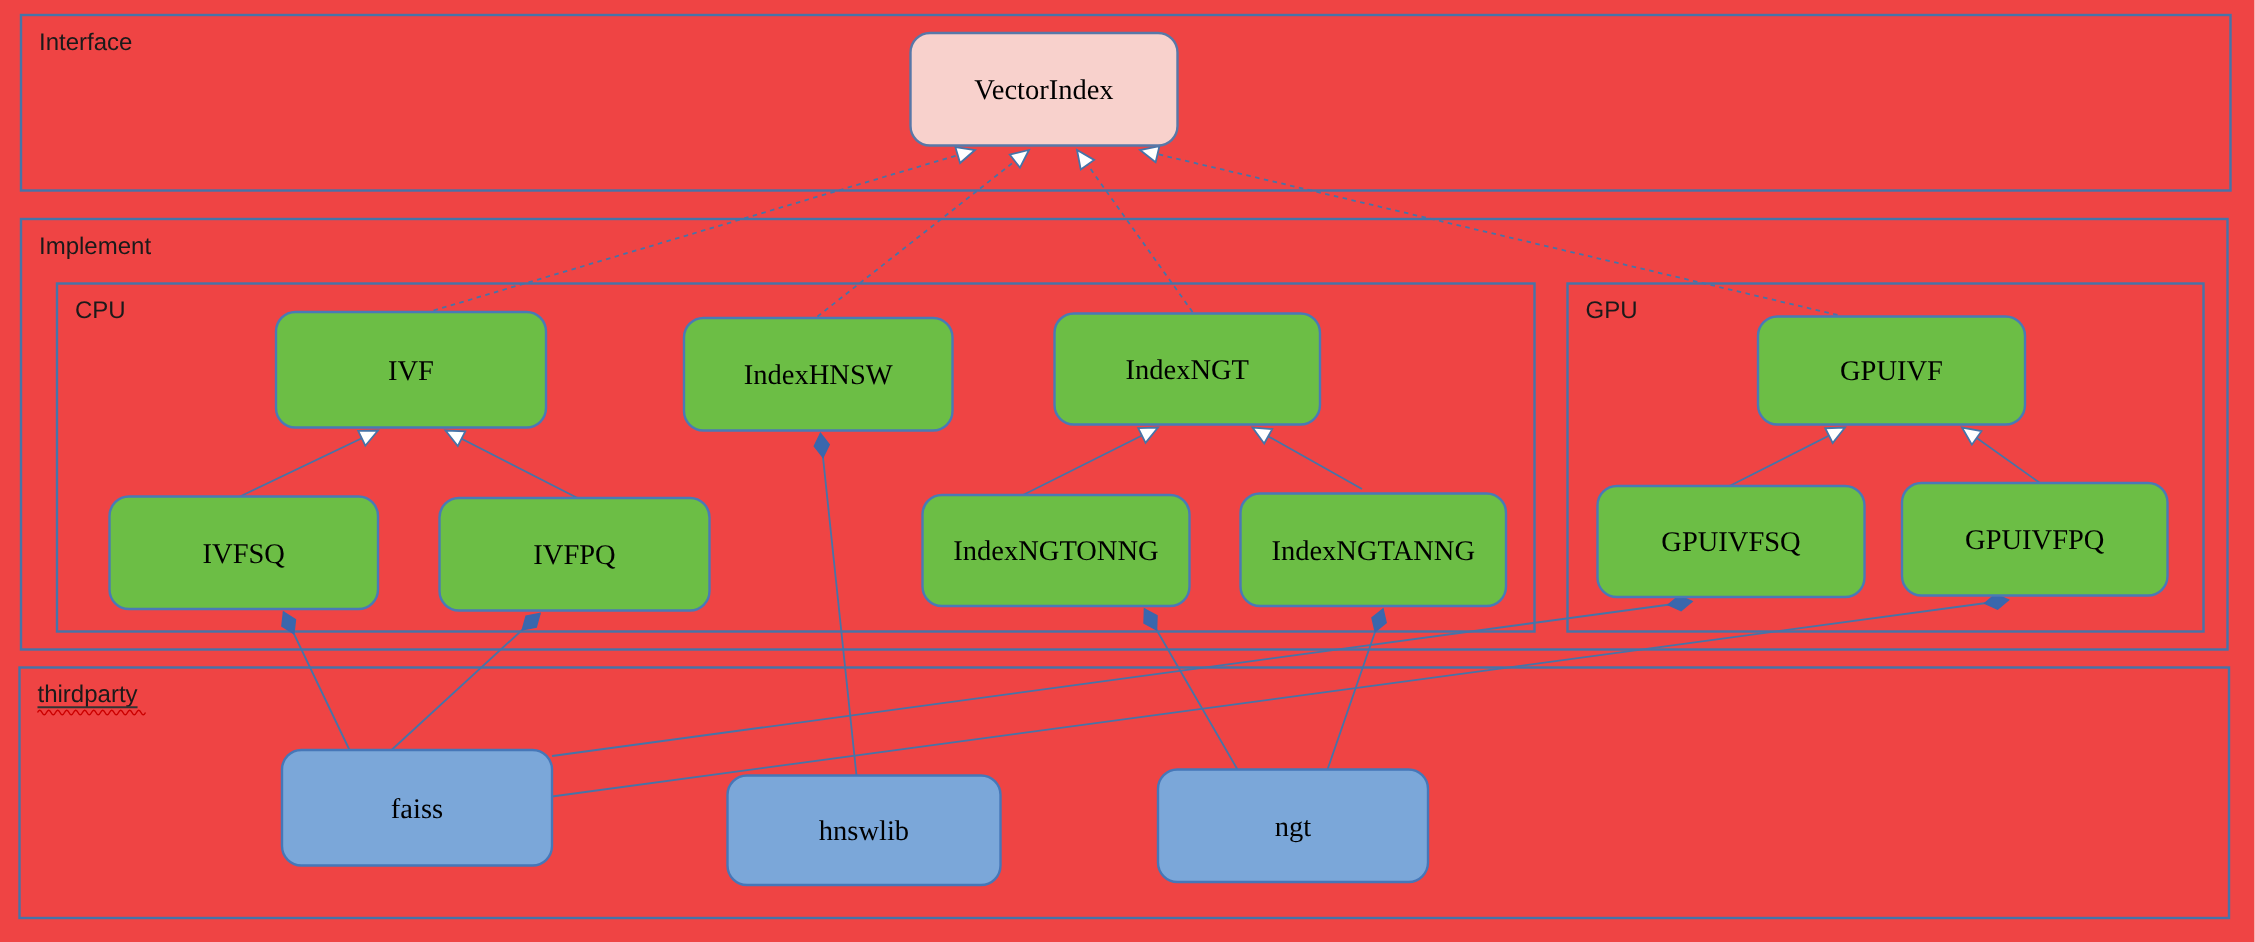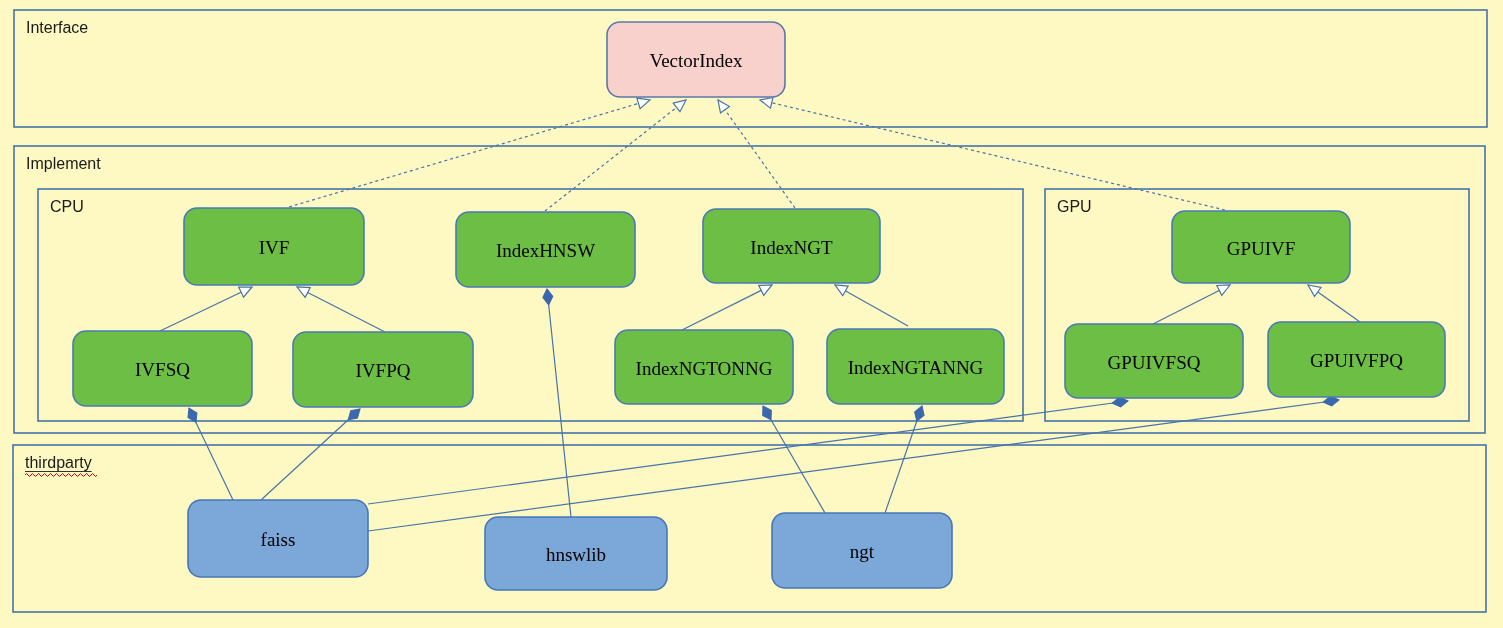--- a/index.html
+++ b/index.html
@@ -5,21 +5,21 @@
   html, body {
     margin: 0;
     padding: 0;
     background: #ffffff;
     font-family: "Liberation Sans", sans-serif;
   }
   .stage {
     position: relative;
     width: 1503px;
     height: 628px;
-    background: #fef9c3;
+    background: #ef4444;
     overflow: hidden;
   }
   svg text { user-select: none; }
   .container-label {
     font-family: "Liberation Sans", sans-serif;
     font-size: 16px;
     fill: #1a1a1a;
   }
   .node-label {
     font-family: "Liberation Serif", serif;

